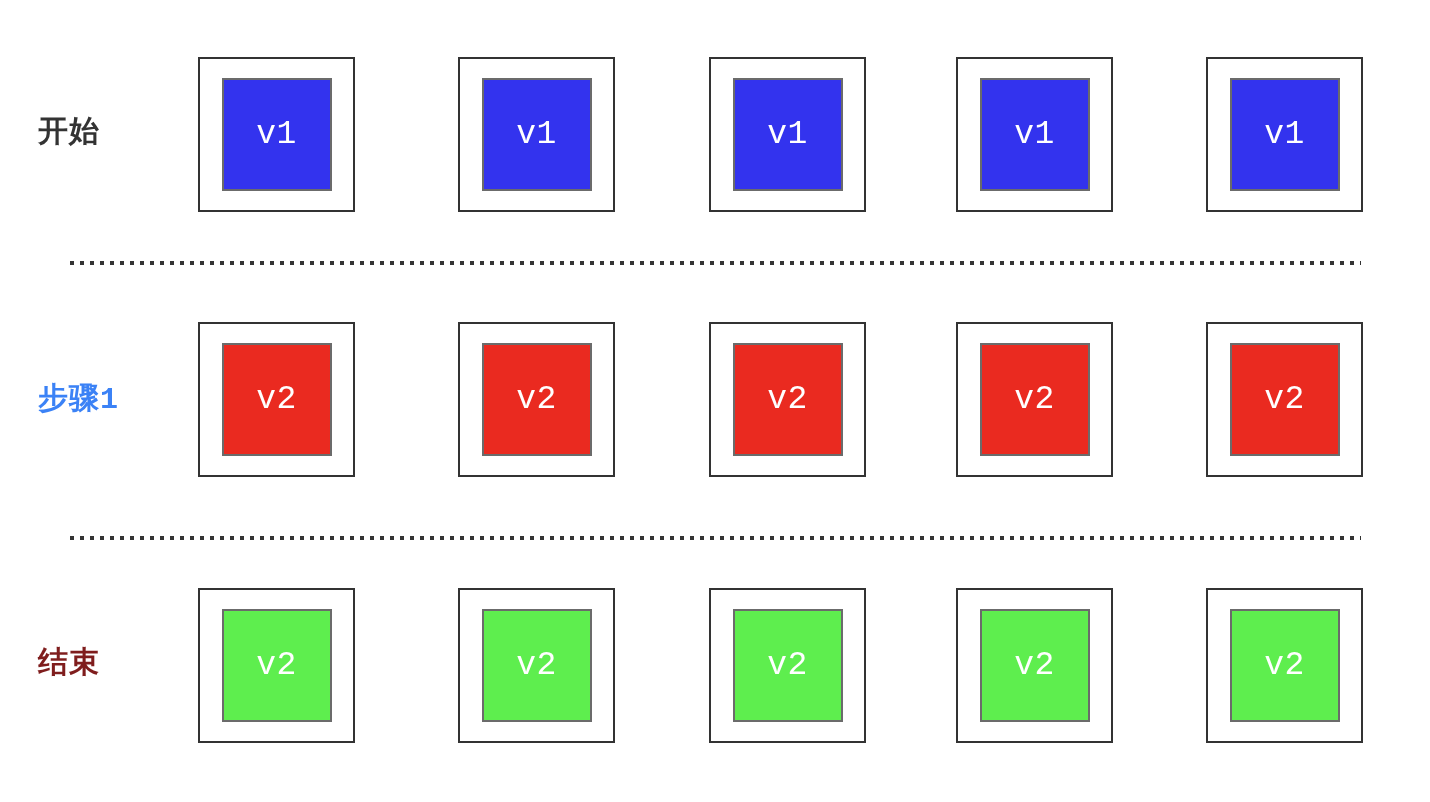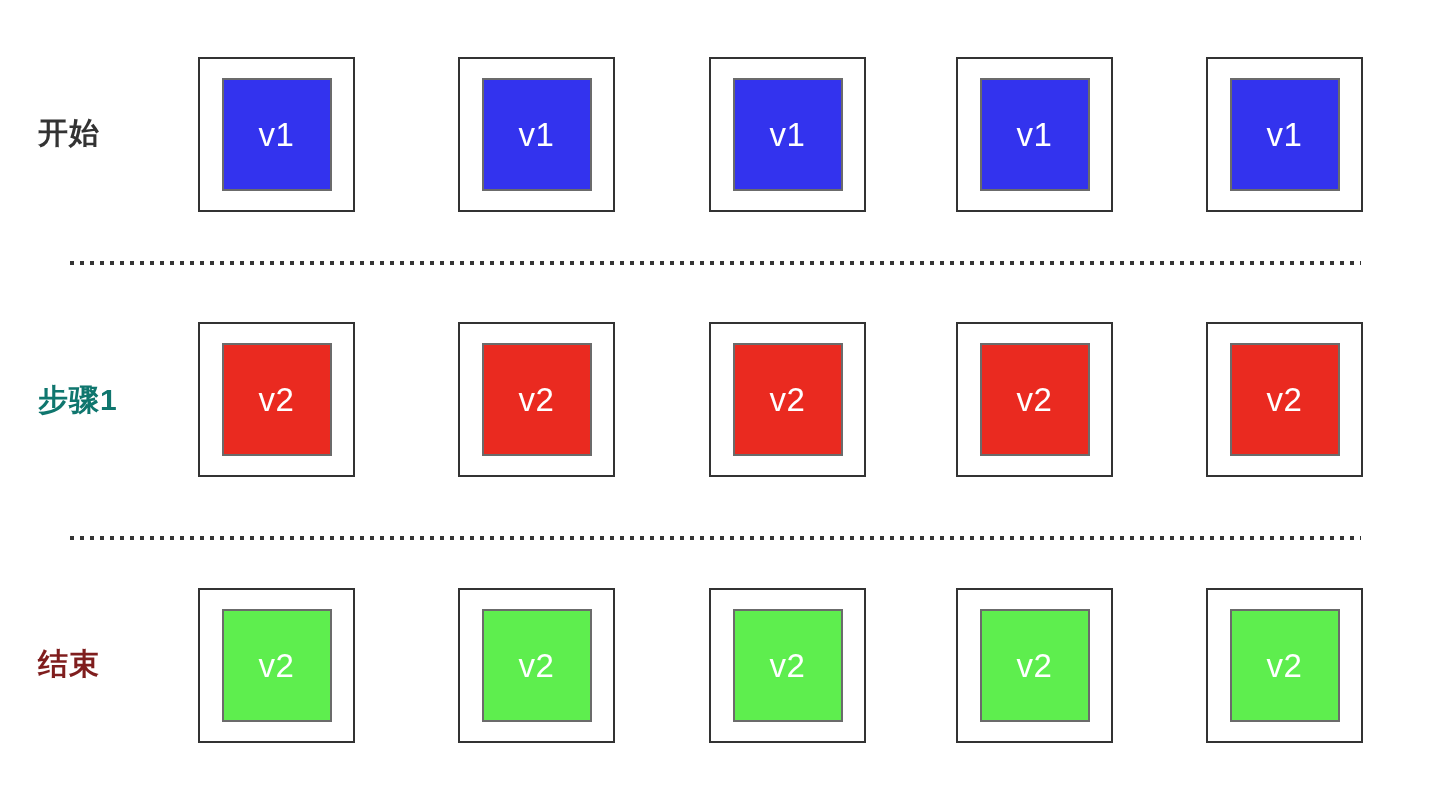--- a/index.html
+++ b/index.html
@@ -10,20 +10,21 @@
   body {
     font-family: "Liberation Sans", "DejaVu Sans", sans-serif;
     -webkit-font-smoothing: antialiased;
   }
   #canvas {
     position: relative;
     width: 1430px;
     height: 802px;
     background: #ffffff;
     overflow: hidden;
+    font-family: Liberation Mono, monospace;
   }
 
   
   .row-label {
     position: absolute;
     left: 38px;
     width: 150px;
     font-size: 30px;
     font-weight: 700;
     color: #333333;
@@ -98,21 +99,21 @@
     <div class="node-box" style="left: 956px; top: 57px; border-color: rgb(51, 51, 51);">
       <div class="node-square" style="background: rgb(51, 51, 238); border-color: rgb(107, 107, 107);">
         <span style="color: rgb(255, 255, 255);">v1</span>
       </div>
     </div>
     <div class="node-box" style="left: 1206px; top: 57px; border-color: rgb(51, 51, 51);">
       <div class="node-square" style="background: rgb(51, 51, 238); border-color: rgb(107, 107, 107);">
         <span style="color: rgb(255, 255, 255);">v1</span>
       </div>
     </div>
-    <div class="row-label" style="top: 385px; color: #0f766e;">步骤1</div>
+    <div class="row-label" style="top: 385px; color: #3b82f6;">步骤1</div>
     <div class="node-box" style="left: 198px; top: 322px; border-color: rgb(51, 51, 51);">
       <div class="node-square" style="background: rgb(234, 42, 32); border-color: rgb(107, 107, 107);">
         <span style="color: rgb(255, 255, 255);">v2</span>
       </div>
     </div>
     <div class="node-box" style="left: 458px; top: 322px; border-color: rgb(51, 51, 51);">
       <div class="node-square" style="background: rgb(234, 42, 32); border-color: rgb(107, 107, 107);">
         <span style="color: rgb(255, 255, 255);">v2</span>
       </div>
     </div>

